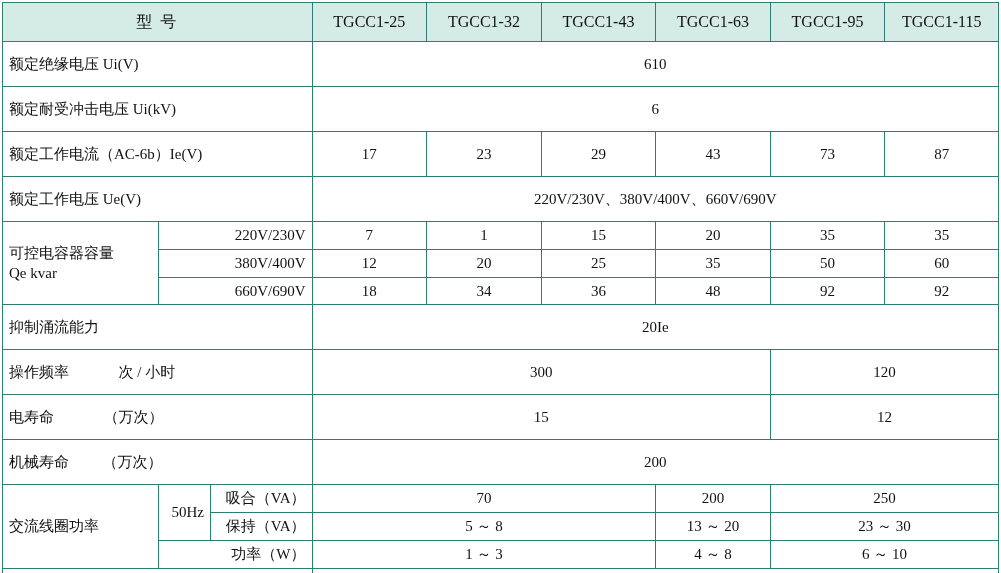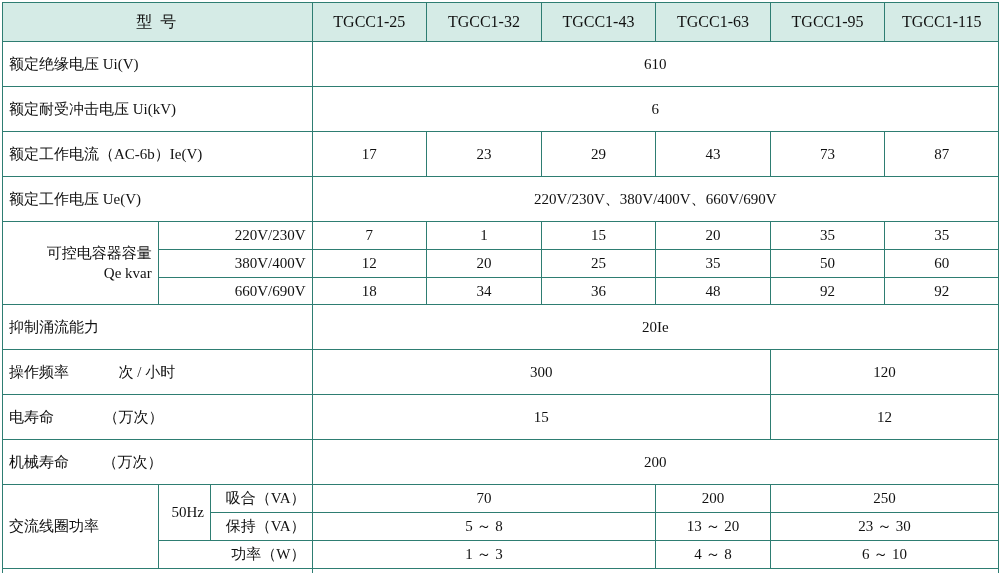--- a/index.html
+++ b/index.html
@@ -68,21 +68,20 @@
     font-size: 15px;
   }
   td.vert-label {
     text-align: left;
     padding-left: 8px;
     font-size: 15px;
   }
   .two-line {
     display: block;
     line-height: 1.35;
-    text-align: right;
   }
   .gap-wide {
     display: inline-block;
     width: 42px;
   }
   .gap-mid {
     display: inline-block;
     width: 26px;
   }
 </style>

